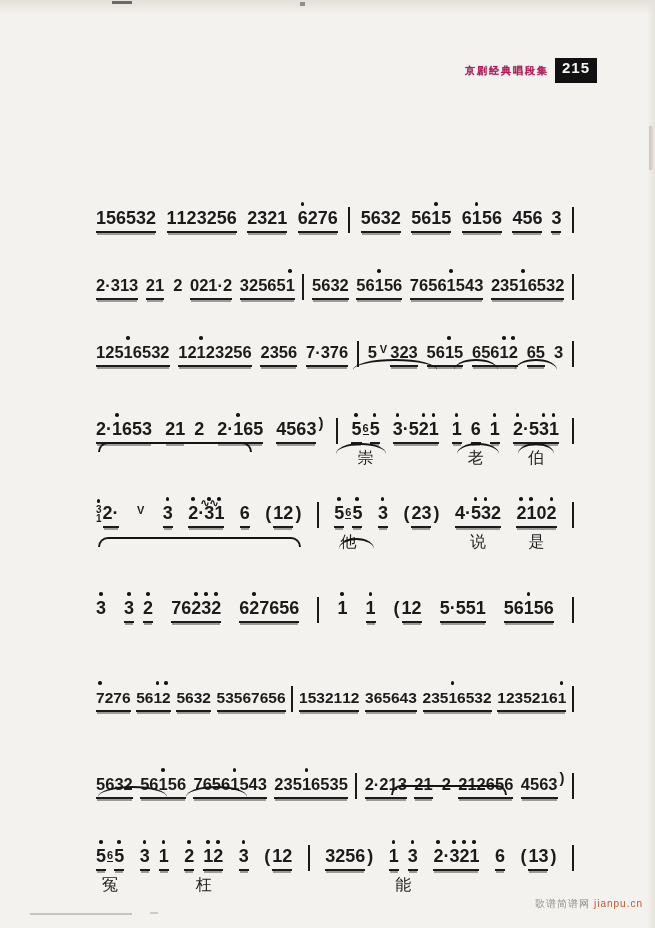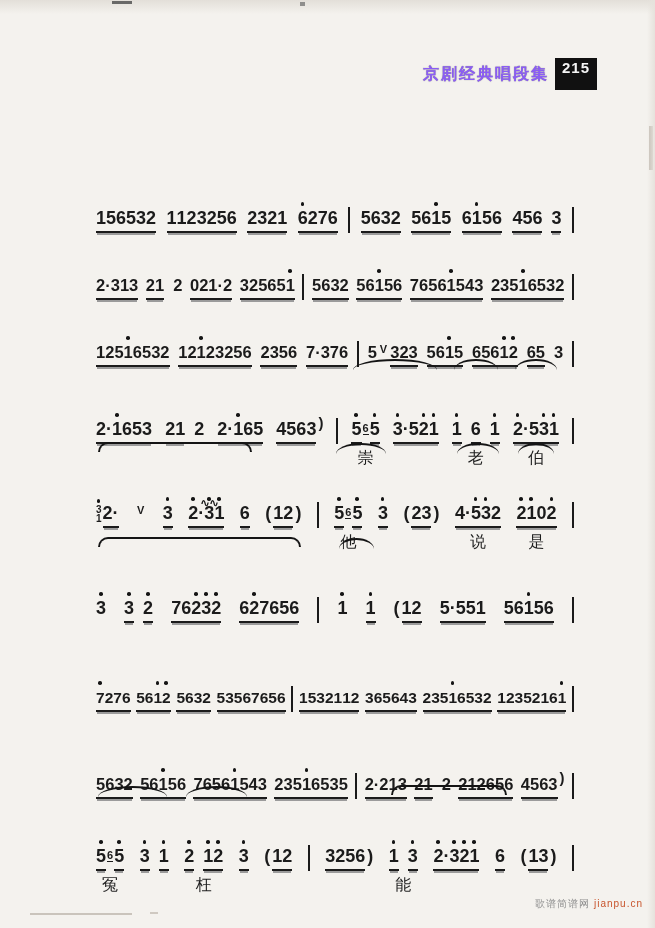--- a/index.html
+++ b/index.html
@@ -5,23 +5,23 @@
   html,body{margin:0;padding:0;}
   .page{position:relative;width:655px;height:928px;overflow:hidden;
         background:#f4f2ee;font-family:"Liberation Sans",sans-serif;}
   .page::before{content:'';position:absolute;left:0;top:0;width:100%;height:14px;
         background:linear-gradient(180deg,#e3dfd9,rgba(244,242,238,0));pointer-events:none;}
   .page::after{content:'';position:absolute;right:0;top:0;width:8px;height:100%;
         background:linear-gradient(270deg,#e6e2dc,rgba(244,242,238,0));pointer-events:none;}
 
   
   .header{position:absolute;top:58px;right:58px;display:flex;align-items:center;}
-  .title{font-size:16px;font-weight:700;color:#8b5cf6;letter-spacing:2px;text-shadow:0 0 1px #777;}
+  .title{font-size:10px;font-weight:700;color:#be185d;letter-spacing:2px;text-shadow:0 0 1px #777;}
   .pagenum{margin-left:6px;background:#111;color:#f5f5f5;font-size:15px;font-weight:700;
-        padding:1px 7px 14px;letter-spacing:1px;}
+        padding:1px 7px 7px;letter-spacing:1px;}
 
   
   .mline{position:absolute;left:96px;width:478px;height:70px;padding-top:18px;
         display:flex;justify-content:space-between;align-items:flex-end;box-sizing:content-box;}
   .l1{top:145px}.l2{top:212px}.l3{top:279px}.l4{top:356px}.l5{top:440px}
   .l6{top:535px}.l7{top:624px}.l8{top:711px}.l9{top:783px}
 
   .chunk{position:relative;display:inline-flex;align-items:flex-end;}
   .part{display:inline-flex;align-items:flex-end;font-size:18px;font-weight:700;color:#1b1b1b;
         line-height:21px;padding-bottom:2px;border-bottom:2px solid transparent;white-space:nowrap;}

